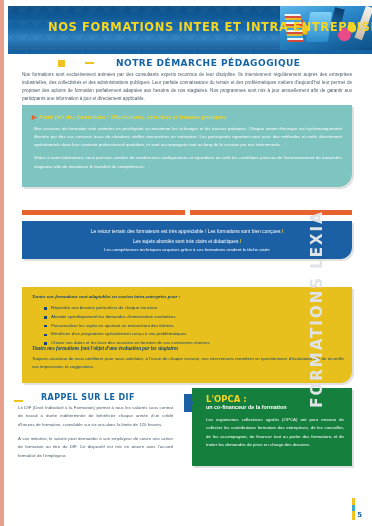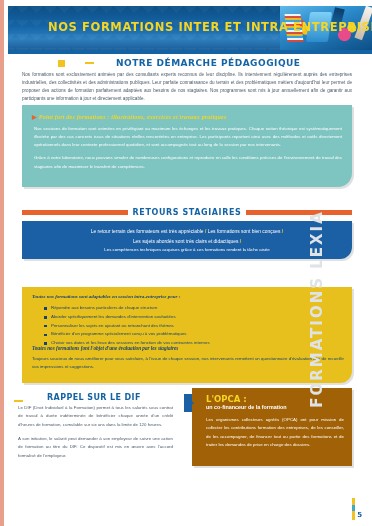--- a/index.html
+++ b/index.html
@@ -186,33 +186,33 @@
     font-family:"Liberation Serif", serif;
   }
   .yellow-tail{
     position:absolute;left:10px;top:68px;width:312px;
     color:#14446f;font-size:4.4px;line-height:1.85;text-align:justify;
   }
 
   
   .dif-head{
     position:absolute;left:14px;top:393px;
-    display:flex;align-items:flex-end;gap:22px;
+    display:flex;align-items:flex-end;gap:16px;
     color:#1464a5;font-size:8px;font-weight:bold;letter-spacing:.4px;
     font-family:"DejaVu Sans", sans-serif;text-transform:uppercase;white-space:nowrap;
   }
   .dif-body{
     position:absolute;left:18px;top:404px;width:155px;
     color:#4a5b68;font-size:4.4px;line-height:1.9;text-align:justify;
   }
   .dif-body p{margin:0 0 6px 0;}
 
   .opca-box{
     position:absolute;left:192px;top:388px;width:160px;height:78px;
-    background:#a16207;
+    background:#15803d;
     box-shadow:2px 2px 0 0 rgba(0,0,0,.12);
   }
   .opca-arrow{
     position:absolute;left:-8px;top:6px;width:0;height:0;
     border-top:9px solid transparent;border-bottom:9px solid transparent;
     border-left:10px solid #1b5fa4;
   }
   .opca-arrow-bar{
     position:absolute;left:-8px;top:6px;width:8px;height:18px;background:#1b5fa4;
   }
@@ -286,21 +286,20 @@
       <span class="arr">▶</span><span>Point fort des formations : illustrations, exercices et travaux pratiques</span>
     </div>
     <div class="teal-body">
       <p>Nos sessions de formation sont animées en privilégiant au maximum les échanges et les travaux pratiques. Chaque notion théorique est systématiquement illustrée par des cas concrets issus de situations réelles rencontrées en entreprise. Les participants repartent ainsi avec des méthodes et outils directement opérationnels dans leur contexte professionnel quotidien, et sont accompagnés tout au long de la session par nos intervenants.</p>
       <p>Grâce à notre laboratoire, nous pouvons simuler de nombreuses configurations et reproduire en salle les conditions précises de l'environnement de travail des stagiaires afin de maximiser le transfert de compétences.</p>
     </div>
   </div>
 
   <div class="rule-title-wrap">
     <span class="rule-bar"></span>
-    <span class="rule-text">RETOURS STAGIAIRES</span>
     <span class="rule-bar"></span>
   </div>
 
   <div class="blue-box">
     <div>
       <span>Le retour terrain des formateurs est très appréciable</span><span class="sep"> / </span><span>Les formations sont bien conçues</span><span class="sep"> / </span>
     </div>
     <div>
       <span>Les sujets abordés sont très clairs et didactiques</span><span class="sep"> / </span>
     </div>

